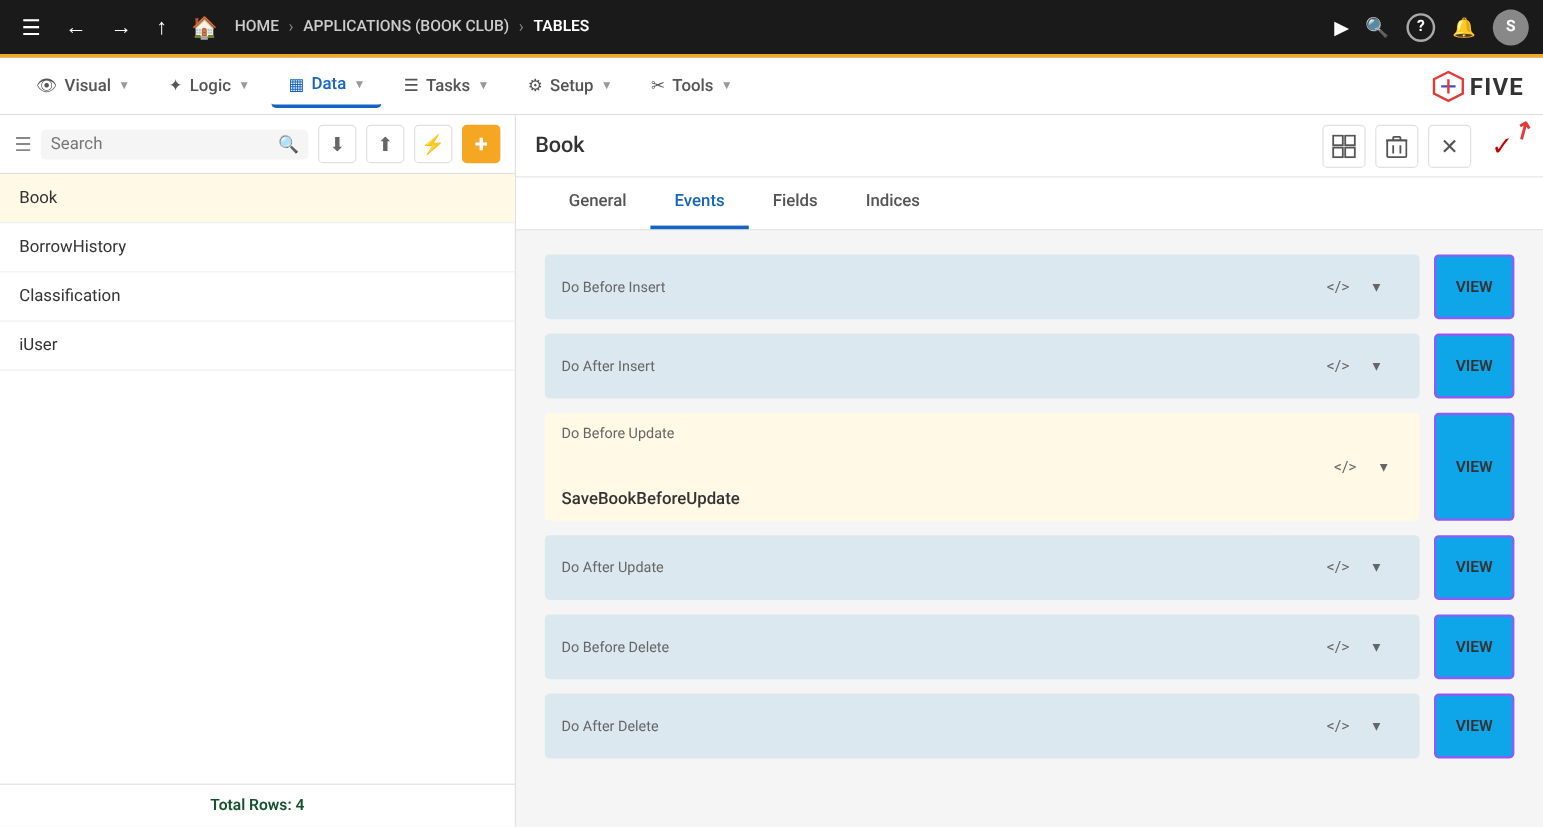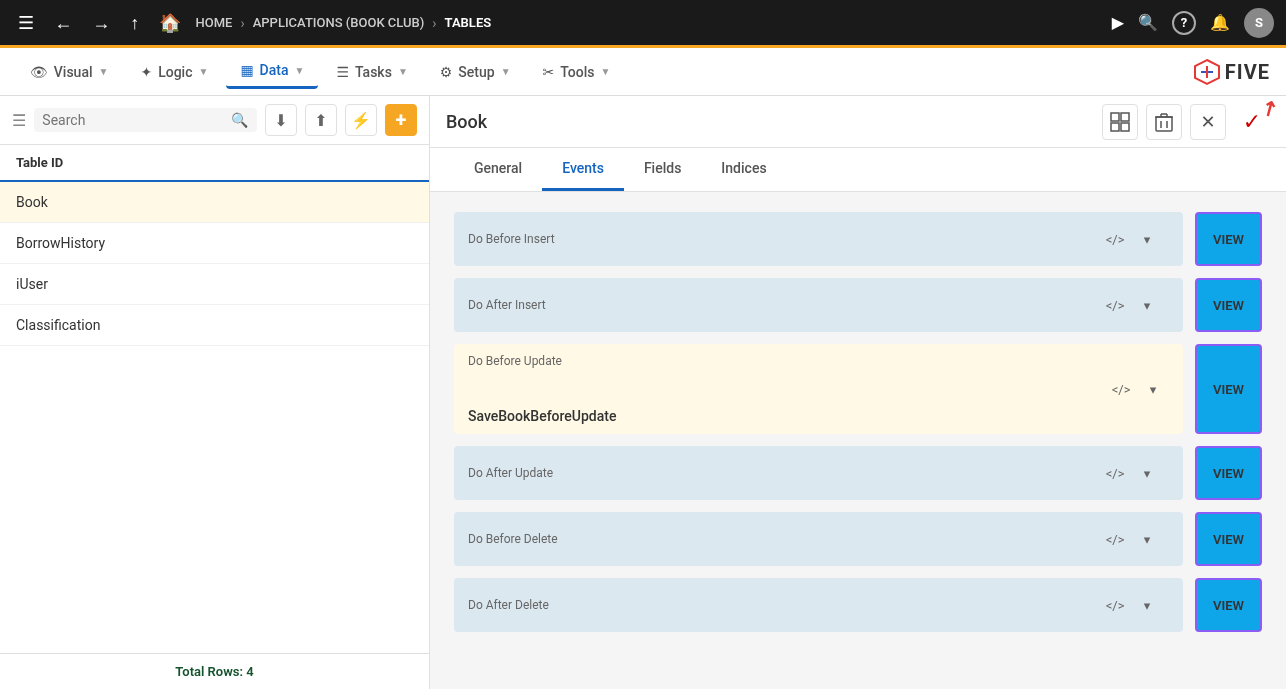--- a/index.html
+++ b/index.html
@@ -356,25 +356,24 @@
       <span class="sidebar-toolbar-icon">☰</span>
       <div class="search-container">
         <input type="text" placeholder="Search" style="">
         <span style="color:#888;font-size:14px;">🔍</span>
       </div>
       <div class="sidebar-btn">⬇</div>
       <div class="sidebar-btn">⬆</div>
       <div class="sidebar-btn">⚡</div>
       <div class="sidebar-btn add">+</div>
     </div>
-    <div class="sidebar-header">Table ID</div>
     <div class="sidebar-item selected">Book</div>
     <div class="sidebar-item">BorrowHistory</div>
+    <div class="sidebar-item">Classification</div>
     <div class="sidebar-item">iUser</div>
-    <div class="sidebar-item">Classification</div>
     <div class="sidebar-footer">Total Rows: 4</div>
   </div>
 
   <div class="right-panel">
 
     <div class="panel-header">
       <span class="panel-title">Book</span>
       <div class="panel-actions">
         <div class="panel-action-btn">
           <svg width="20" height="20" viewBox="0 0 20 20">

